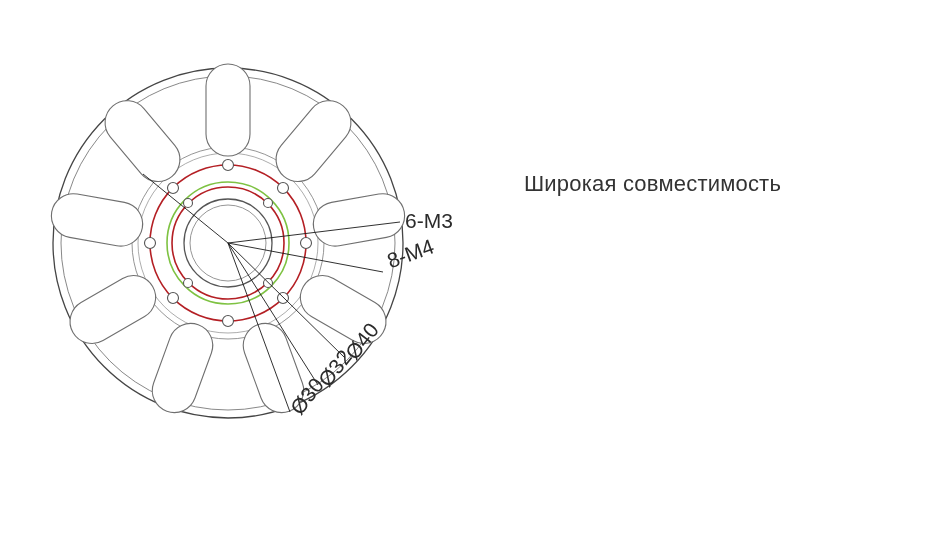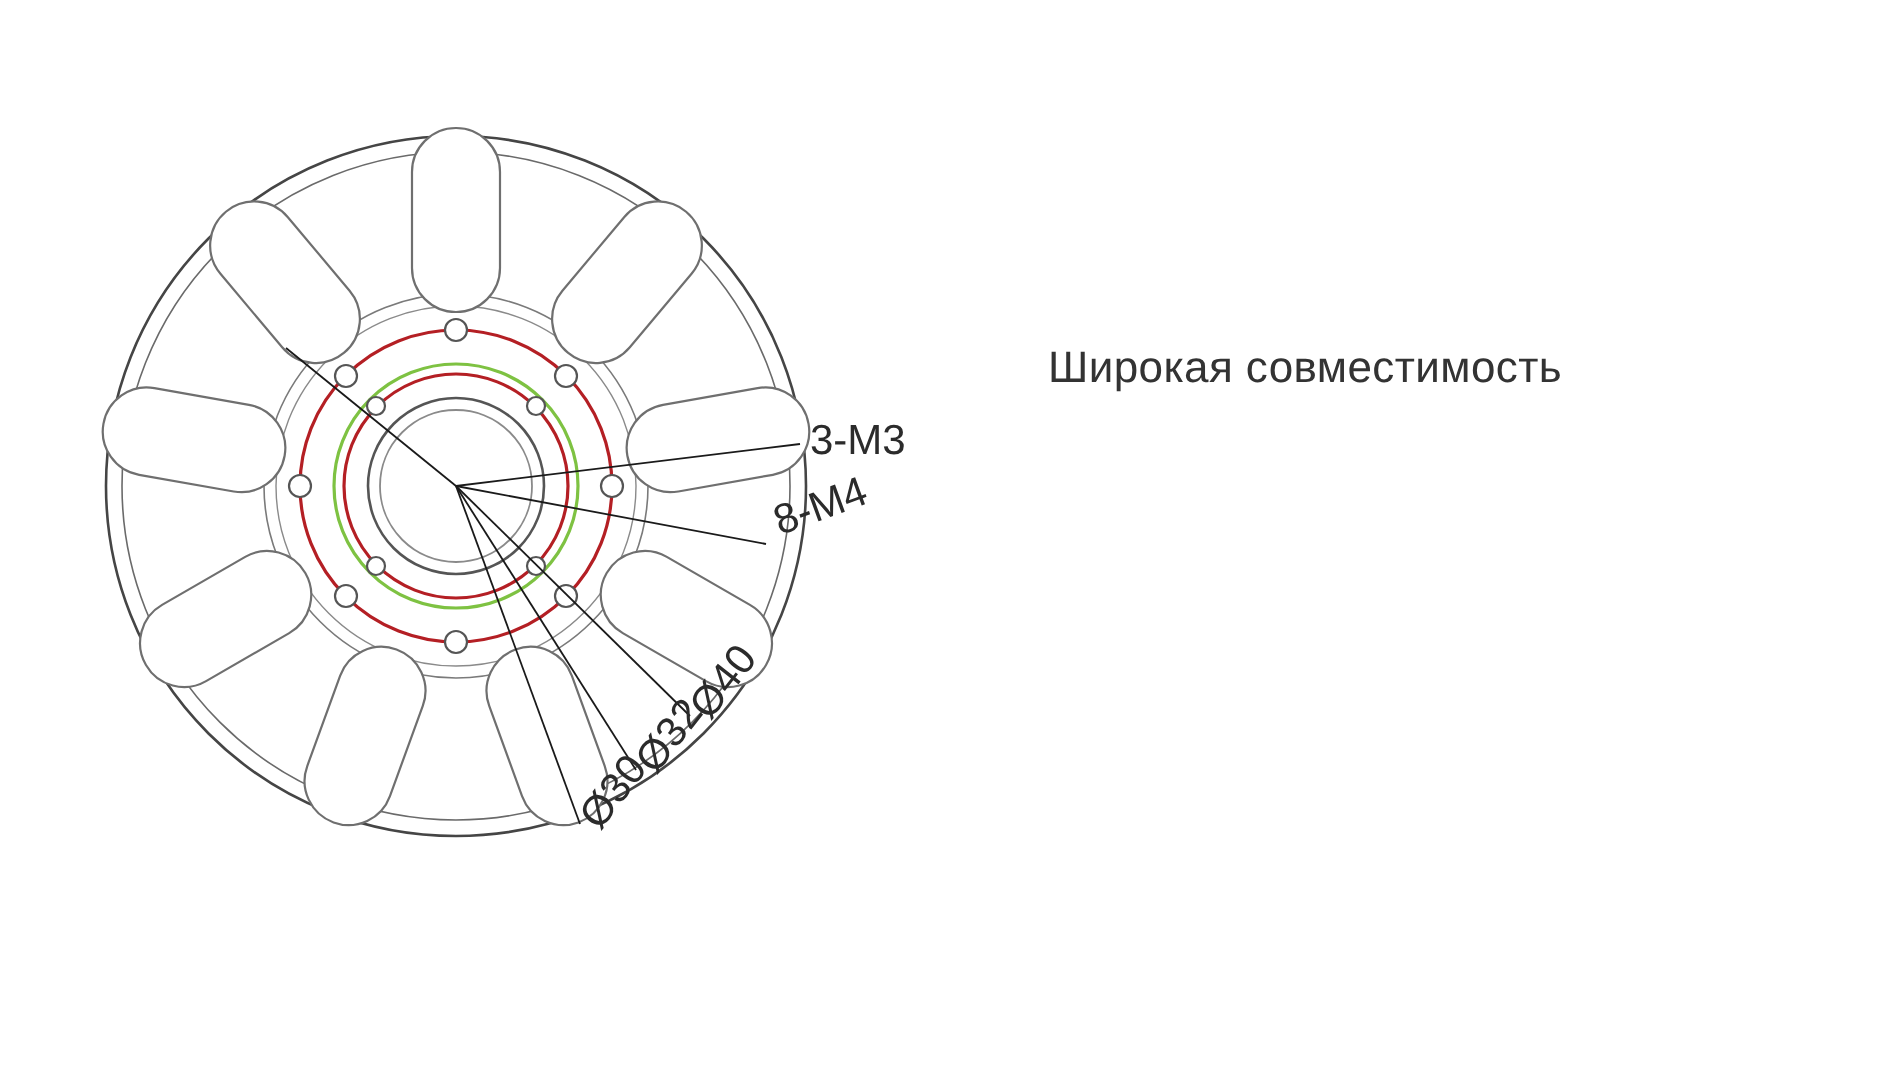--- a/index.html
+++ b/index.html
@@ -129,21 +129,21 @@
       <g stroke="#1a1a1a" stroke-width="0.9" fill="none">
         <line x1="228" y1="243" x2="400" y2="222"></line>
         <line x1="228" y1="243" x2="383" y2="272"></line>
         <line x1="228" y1="243" x2="345" y2="358"></line>
         <line x1="228" y1="243" x2="318" y2="385"></line>
         <line x1="228" y1="243" x2="290" y2="412"></line>
         <line x1="228" y1="243" x2="143" y2="174"></line>
       </g>
     </svg>
 
-    <div class="dim-label" style="left:405px; top:209px;">3-M3</div>
+    <div class="dim-label" style="left:405px; top:209px;">6-M3</div>
     <div class="dim-label" style="left:388px; top:250px; transform: rotate(-20deg); transform-origin: left center;">8-M4</div>
     <div class="dim-label" style="left:350px; top:345px; transform: rotate(-52deg); transform-origin: left center;">Ø40</div>
     <div class="dim-label" style="left:323px; top:372px; transform: rotate(-52deg); transform-origin: left center;">Ø32</div>
     <div class="dim-label" style="left:295px; top:400px; transform: rotate(-52deg); transform-origin: left center;">Ø30</div>
   </div>
 
   <div id="text-panel">
     <h2 class="heading">Широкая совместимость</h2>
   </div>
 

